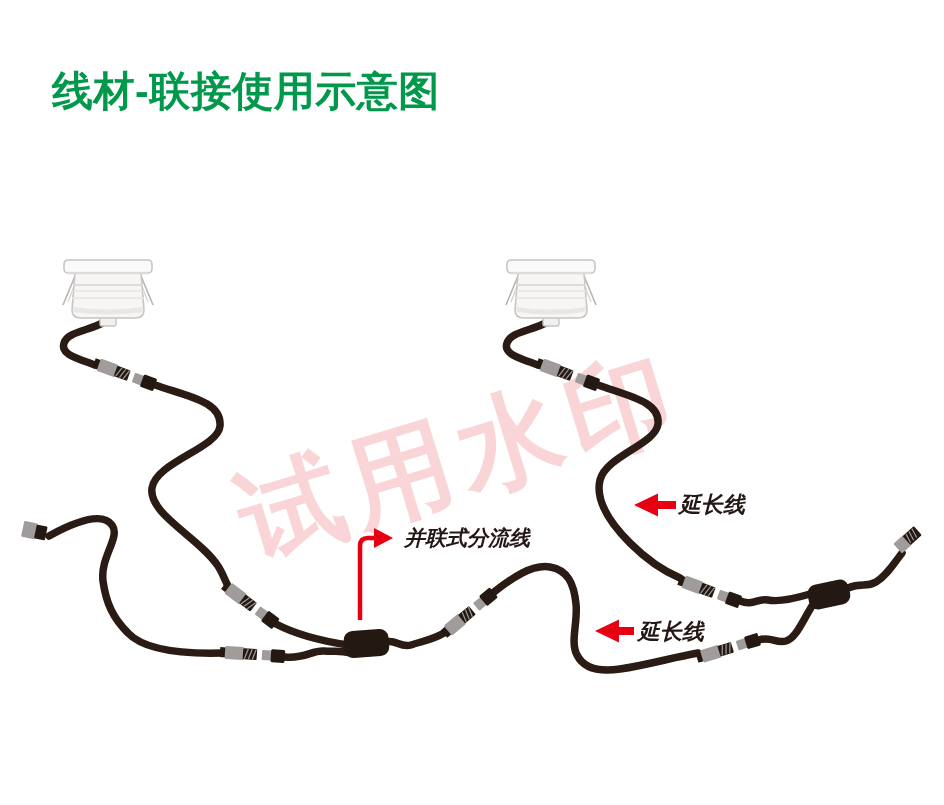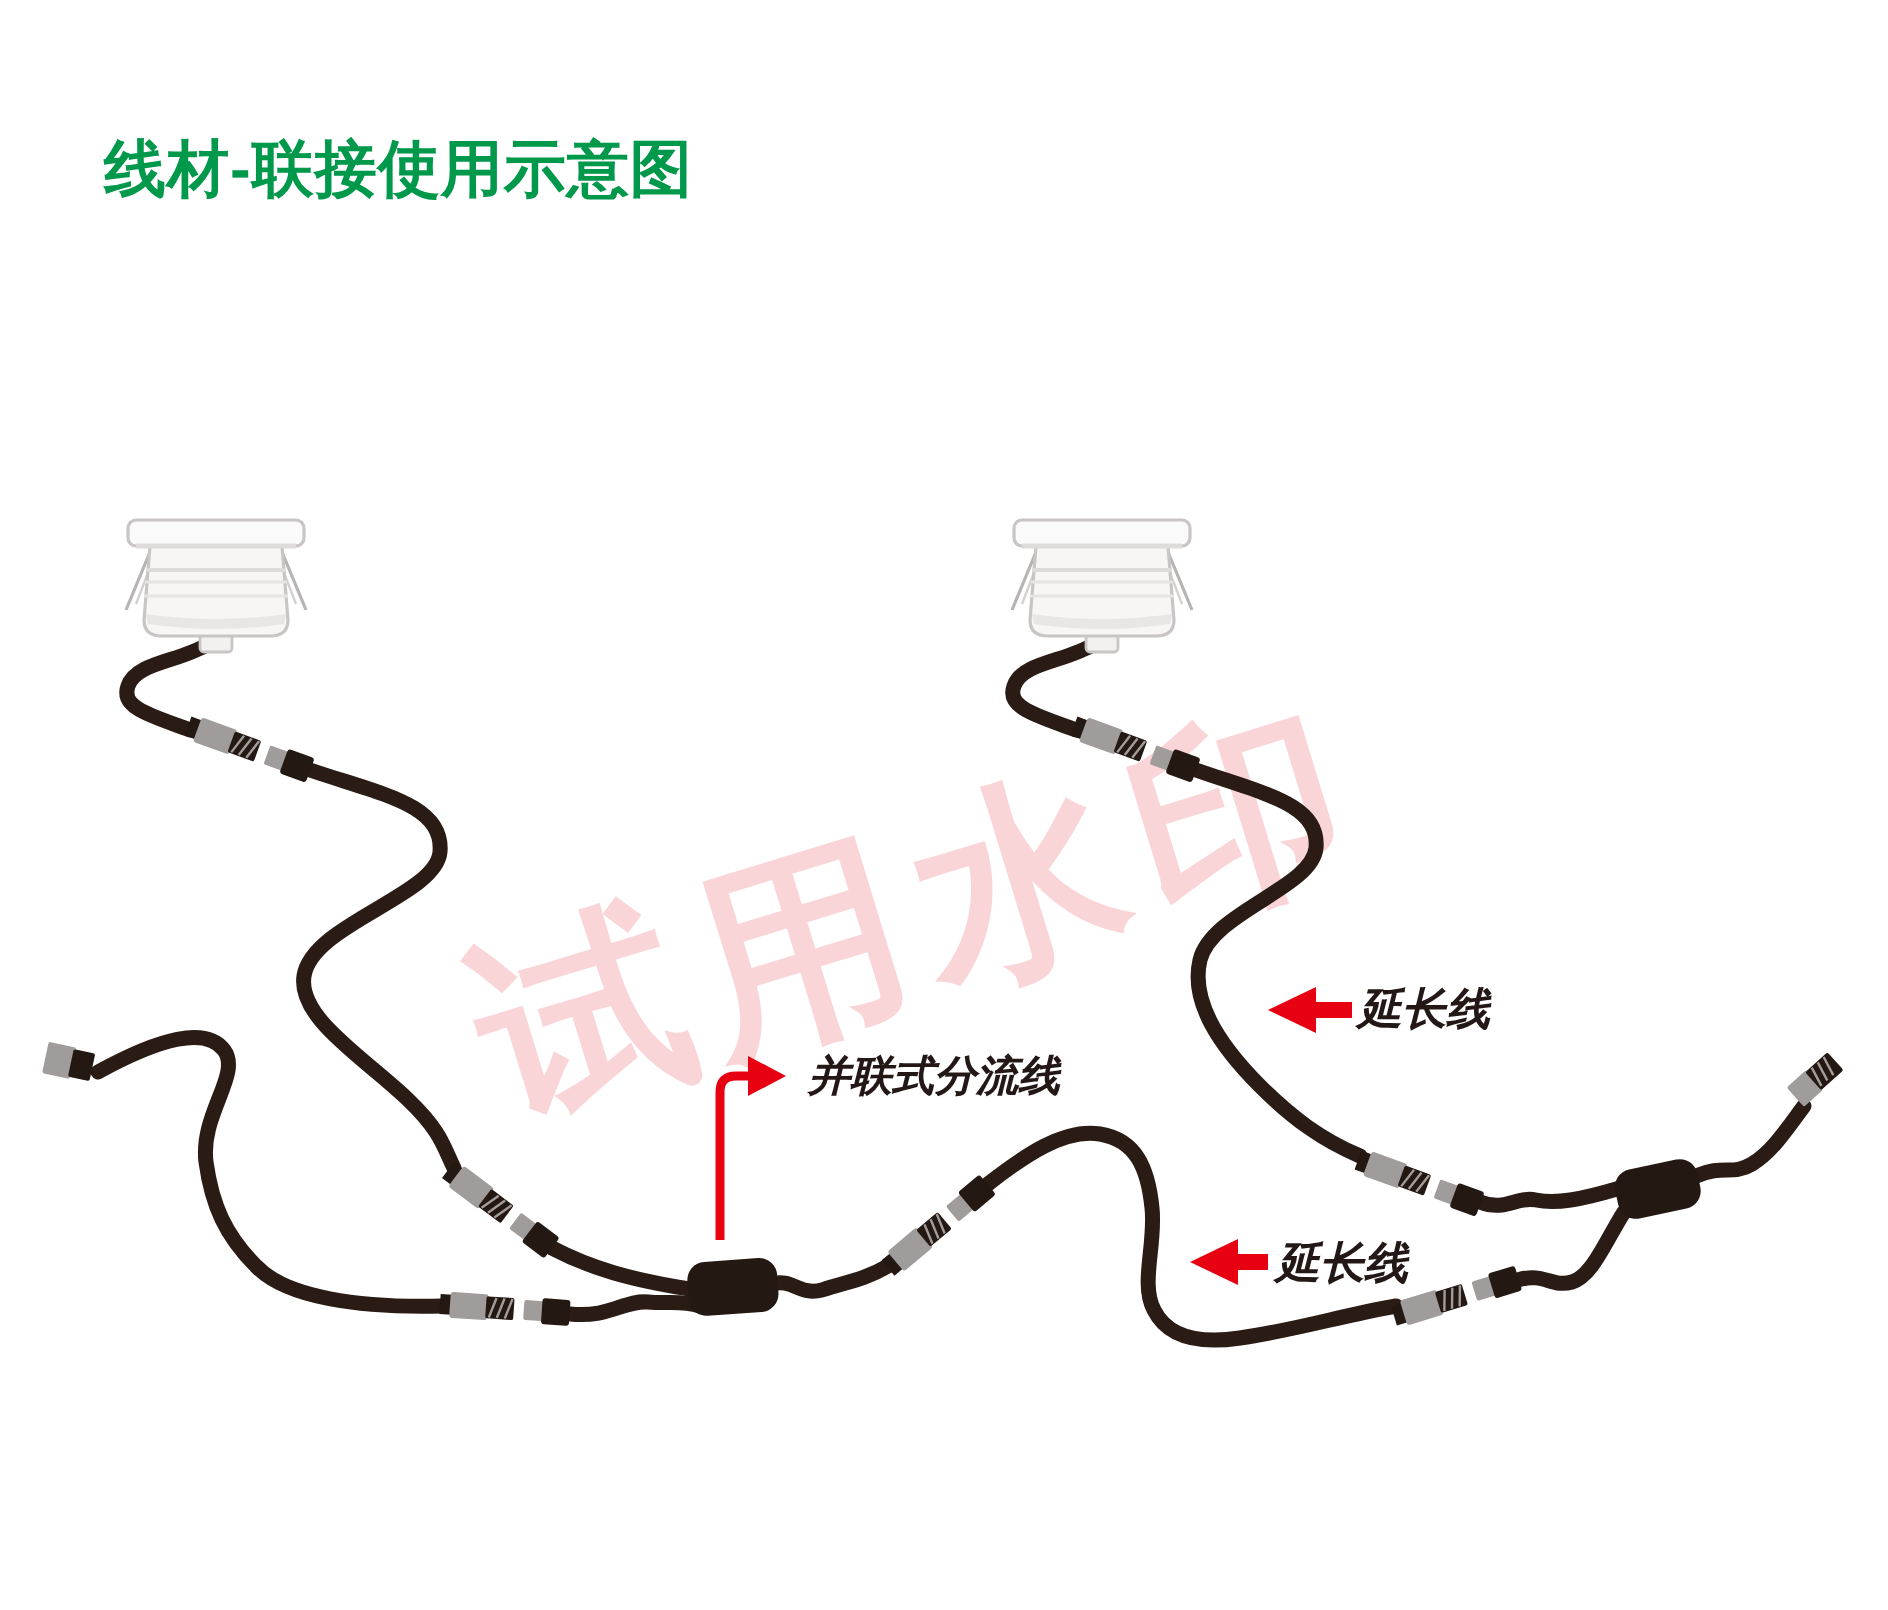--- a/index.html
+++ b/index.html
@@ -14,21 +14,21 @@
   }
   html,body{margin:0;padding:0;}
   body{
     width:944px;height:805px;overflow:hidden;position:relative;
     background:#ffffff;
     font-family:"Liberation Sans","DejaVu Sans",sans-serif;
   }
   .stage{position:absolute;inset:0;width:944px;height:805px;}
   .title{
     position:absolute;left:52px;top:64px;
-    font-size:31px;font-weight:700;color:var(--green);
+    font-size:41px;font-weight:700;color:var(--green);
     letter-spacing:0.5px;white-space:nowrap;
   }
   .watermark{
     position:absolute;left:215px;top:390px;width:490px;height:135px;
     display:flex;align-items:center;justify-content:center;
     font-size:104px;font-weight:700;letter-spacing:10px;
     color:var(--wm);opacity:0.16;white-space:nowrap;
     transform:rotate(-17deg);
     pointer-events:none;z-index:1;
   }

